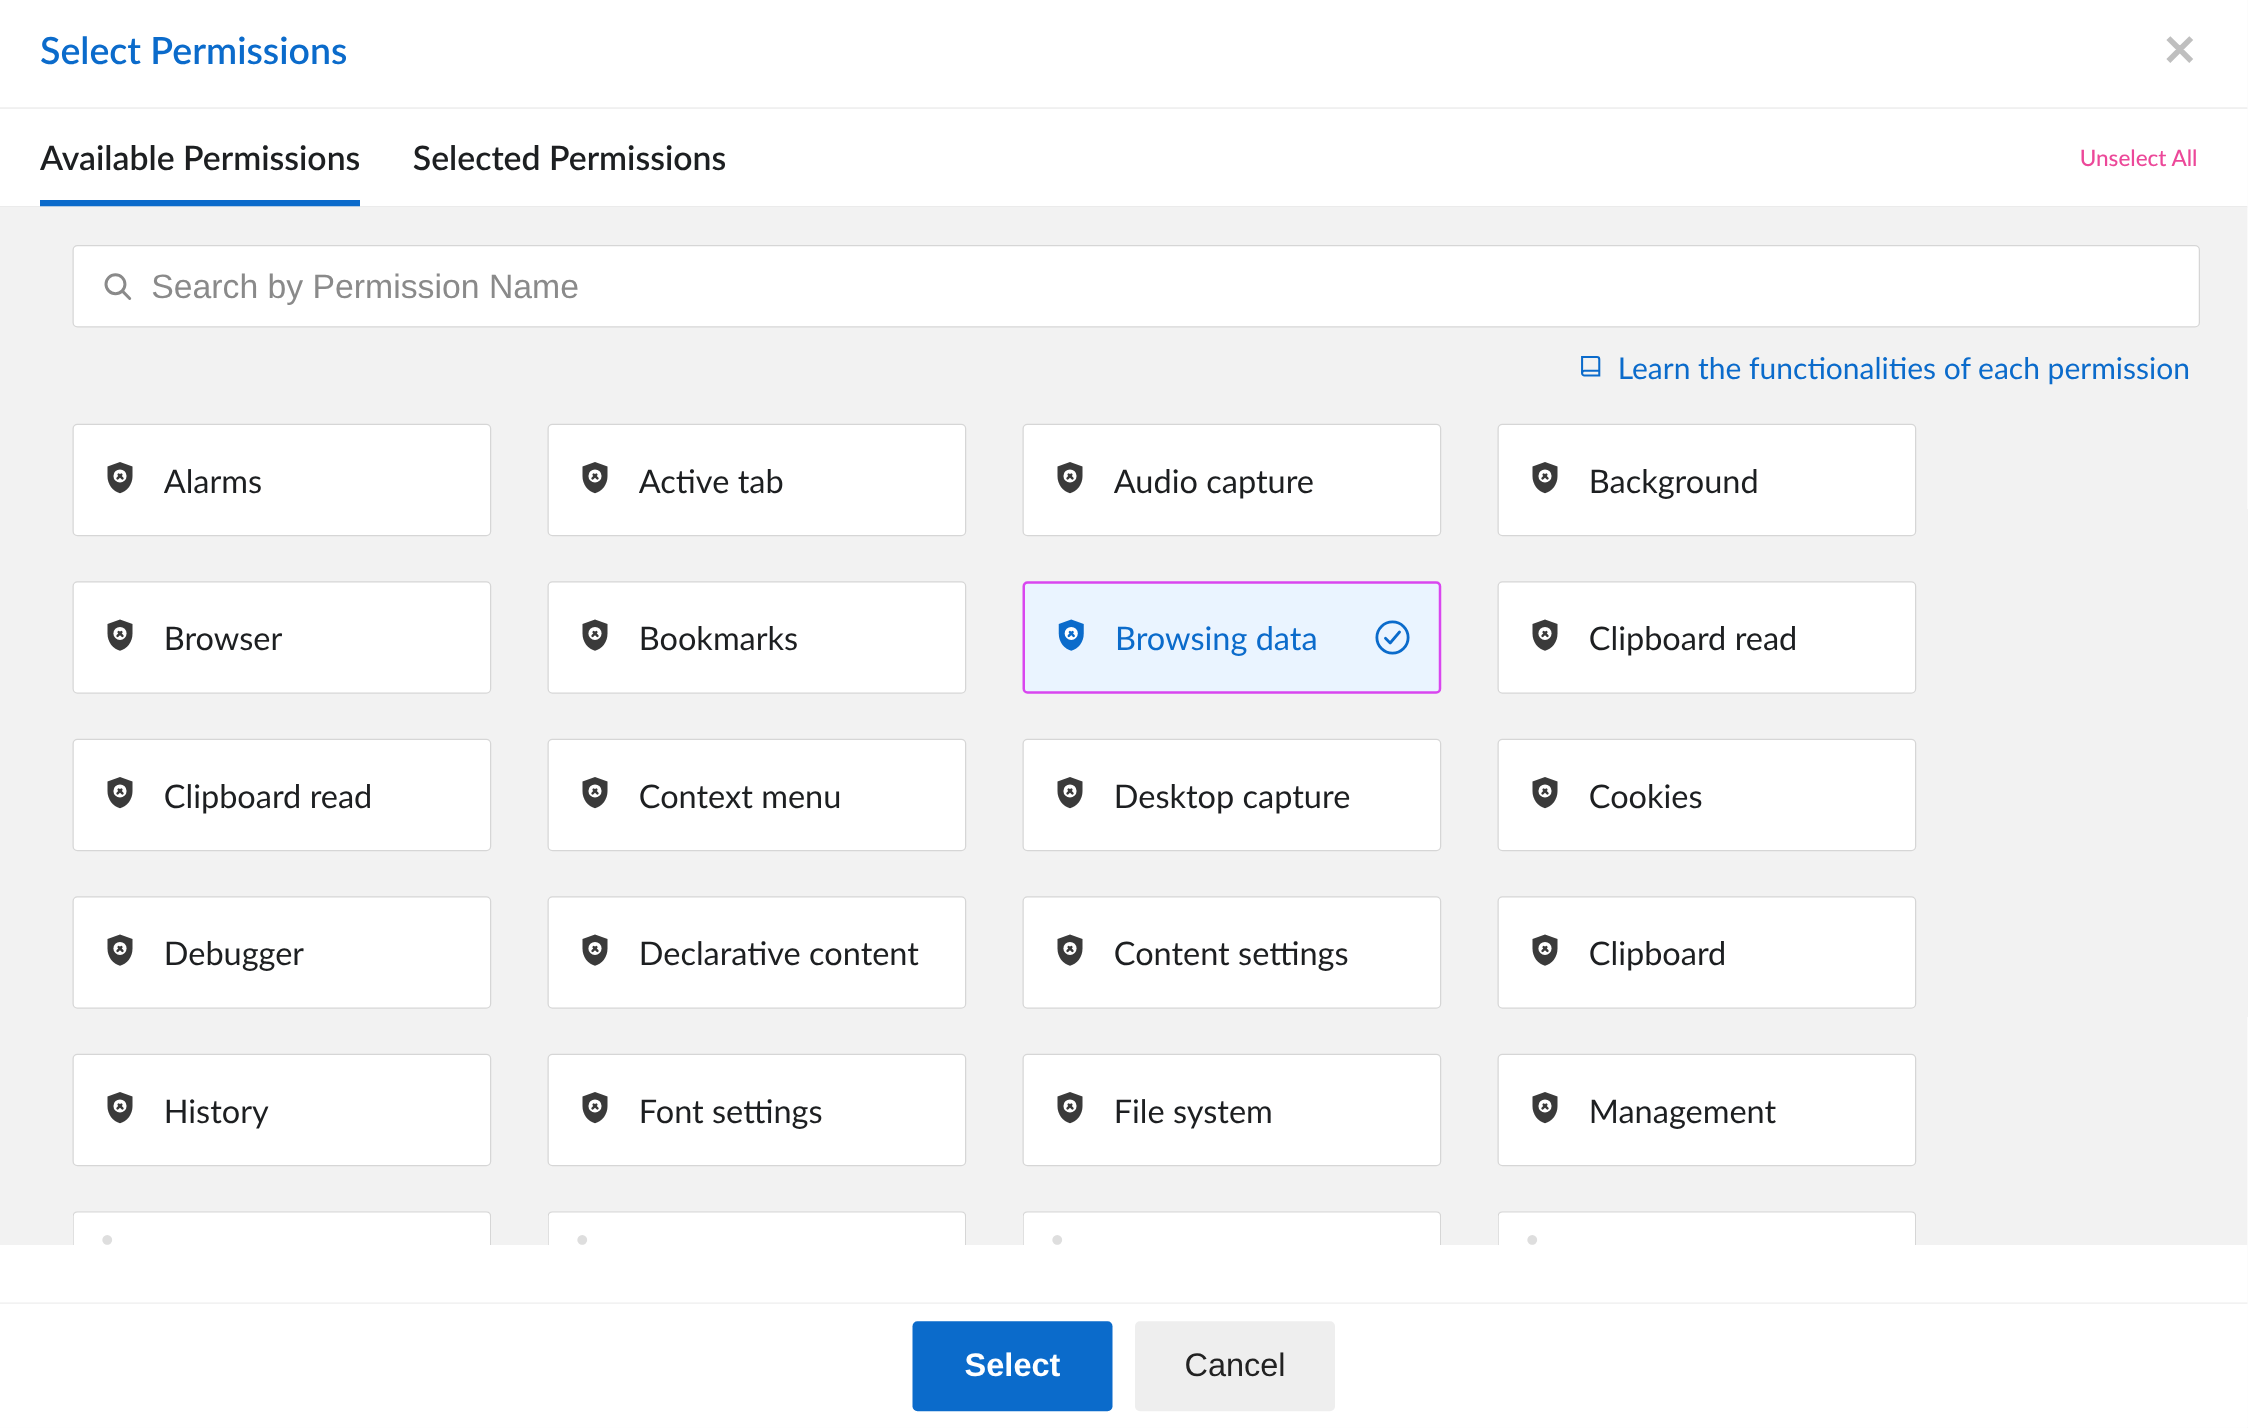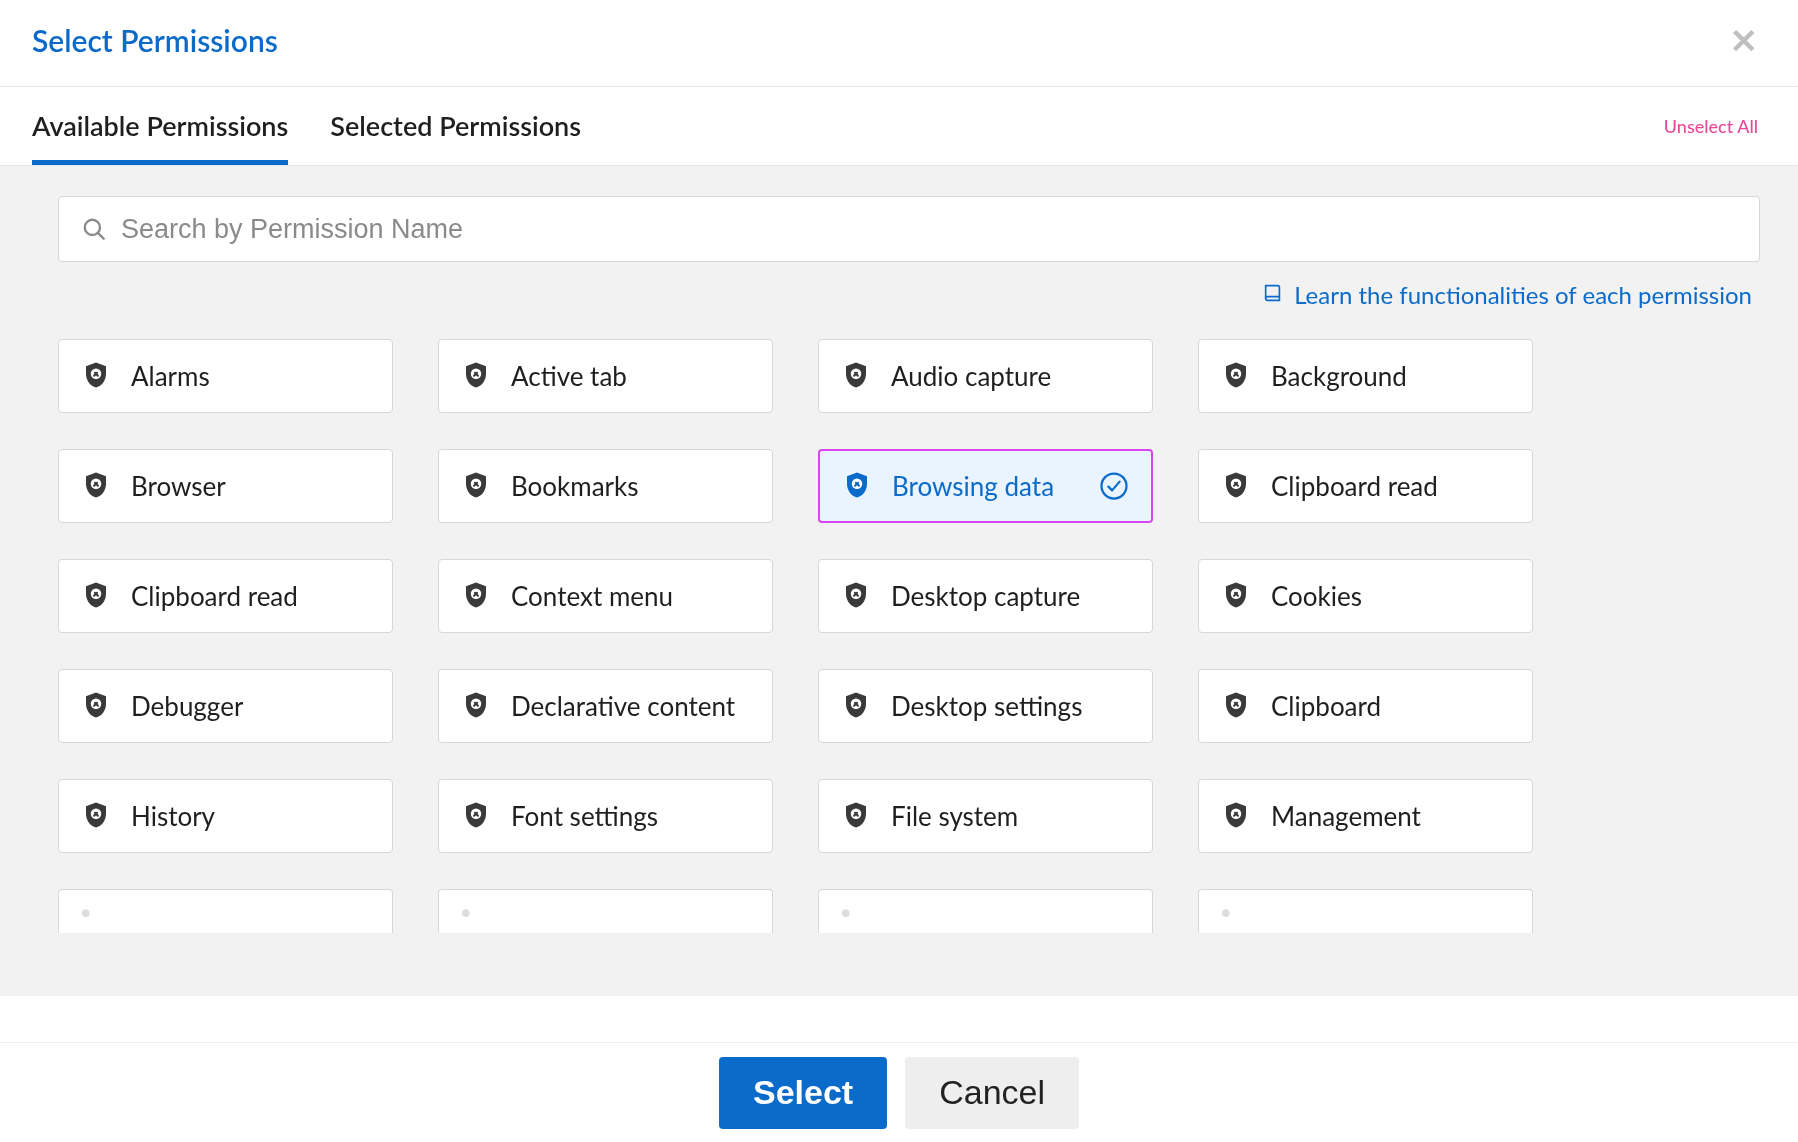--- a/index.html
+++ b/index.html
@@ -103,21 +103,21 @@
     margin-top: 30px;
     display: grid;
     grid-template-columns: repeat(4, 335px);
     column-gap: 45px;
     row-gap: 36px;
   }
   .card {
     background: #fff;
     border: 1px solid #d6d6d6;
     border-radius: 4px;
-    height: 74px;
+    height: 90px;
     display: flex;
     align-items: center;
     padding: 0 22px;
     gap: 20px;
     cursor: pointer;
     position: relative;
   }
   .card.selected {
     background: #eaf4ff;
     border: 2px solid #d946ef;
@@ -145,21 +145,21 @@
     background: #fff;
     display: flex;
     align-items: center;
     justify-content: center;
     gap: 18px;
     border-top: 1px solid #eee;
   }
   .btn {
     height: 72px;
     min-width: 160px;
-    font-size: 34px;
+    font-size: 26px;
     border: none;
     border-radius: 4px;
     cursor: pointer;
     padding: 16px 34px;
   }
   .btn-primary { background: #0b6bcb; color: #fff; font-weight: 600; }
   .btn-secondary { background: #eee; color: #222; }
   .partial-row .card {
     height: 44px;
     overflow: hidden;
@@ -338,21 +338,21 @@
   </svg></span>
         <span class="card-label">Declarative content</span>
       </div>
       <div class="card">
         <span class="shield-icon"><svg width="30" height="32" viewBox="0 0 24 24">
     <path d="M12 2 L20 5 V11 C20 16.5 16.5 21 12 22 C7.5 21 4 16.5 4 11 V5 Z" fill="#3a3a3a"></path>
     <circle cx="12" cy="11" r="4.2" fill="#fff"></circle>
     <rect x="11.2" y="9" width="1.6" height="5" rx="0.8" fill="#3a3a3a" transform="rotate(45 12 11)"></rect>
     <rect x="11.2" y="9" width="1.6" height="5" rx="0.8" fill="#3a3a3a" transform="rotate(-45 12 11)"></rect>
   </svg></span>
-        <span class="card-label">Desktop settings</span>
+        <span class="card-label">Content settings</span>
       </div>
       <div class="card">
         <span class="shield-icon"><svg width="30" height="32" viewBox="0 0 24 24">
     <path d="M12 2 L20 5 V11 C20 16.5 16.5 21 12 22 C7.5 21 4 16.5 4 11 V5 Z" fill="#3a3a3a"></path>
     <circle cx="12" cy="11" r="4.2" fill="#fff"></circle>
     <rect x="11.2" y="9" width="1.6" height="5" rx="0.8" fill="#3a3a3a" transform="rotate(45 12 11)"></rect>
     <rect x="11.2" y="9" width="1.6" height="5" rx="0.8" fill="#3a3a3a" transform="rotate(-45 12 11)"></rect>
   </svg></span>
         <span class="card-label">Clipboard</span>
       </div>

